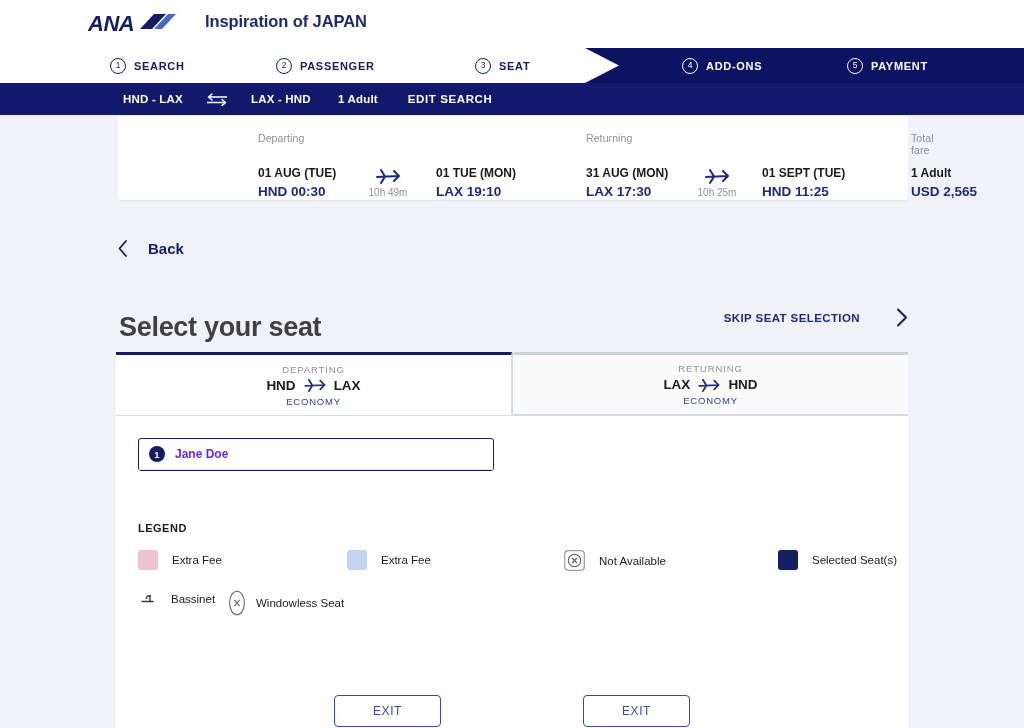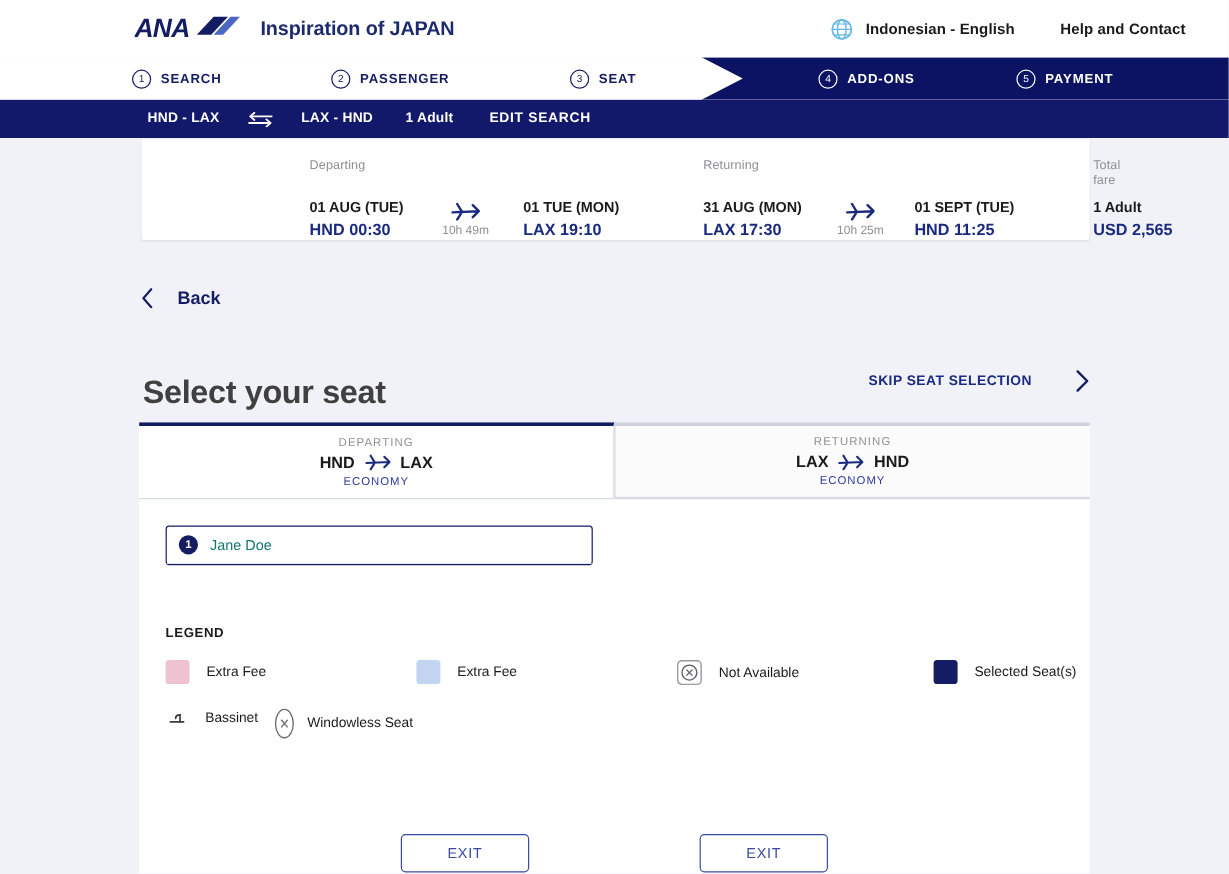--- a/index.html
+++ b/index.html
@@ -19,22 +19,22 @@
   
   .header {
     height: 48px;
     background: #ffffff;
     display: flex;
     align-items: center;
     position: relative;
   }
   .logo-wrap {
     display: flex;
-    align-items: center;
-    margin-left: 112px;
+    margin-left: 88px;
+    gap: 12px;
   }
   .ana-logo {
     display: block;
   }
   .tagline {
     margin-left: 17px;
     font-size: 16.5px;
     font-weight: bold;
     color: #1d2b6e;
     letter-spacing: -0.1px;
@@ -336,22 +336,22 @@
     color: #ffffff;
     font-size: 9.5px;
     font-weight: bold;
     display: flex;
     align-items: center;
     justify-content: center;
   }
   .pax-name {
     margin-left: 10px;
     font-size: 12px;
-    font-weight: normal;
-    color: #0f766e;
+    font-weight: bold;
+    color: #6d28d9;
   }
   .pax-body {
     display: flex;
     align-items: flex-start;
     padding: 9px 10px 10px 10px;
   }
   .seat-icon { margin-top: 2px; display: block; }
   .pax-seat-info { margin-left: 16px; }
   .seat-line1 {
     font-size: 11.5px;
@@ -427,31 +427,20 @@
 
 <div class="header">
   <div class="logo-wrap">
     <svg class="ana-logo" width="88" height="24" viewBox="0 0 88 24">
       <text x="0" y="19" font-family="Liberation Sans, sans-serif" font-size="22" font-weight="bold" font-style="italic" fill="#141c63" letter-spacing="-0.5">ANA</text>
       <polygon points="52,17 66,2 78,2 64,17" fill="#141c63"></polygon>
       <polygon points="66,17 80,2 88,2 74,17" fill="#4a67c4"></polygon>
     </svg>
     <span class="tagline">Inspiration of JAPAN</span>
   </div>
-  <div class="header-right">
-    <svg class="globe-icon" width="19" height="19" viewBox="0 0 19 19">
-      <circle cx="9.5" cy="9.5" r="8" fill="none" stroke="#63b6e8" stroke-width="1.4"></circle>
-      <ellipse cx="9.5" cy="9.5" rx="3.6" ry="8" fill="none" stroke="#63b6e8" stroke-width="1.2"></ellipse>
-      <line x1="1.5" y1="9.5" x2="17.5" y2="9.5" stroke="#63b6e8" stroke-width="1.2"></line>
-      <line x1="2.8" y1="5" x2="16.2" y2="5" stroke="#63b6e8" stroke-width="1"></line>
-      <line x1="2.8" y1="14" x2="16.2" y2="14" stroke="#63b6e8" stroke-width="1"></line>
-    </svg>
-    <span class="header-link lang">Indonesian - English</span>
-    <span class="header-link">Help and Contact</span>
-  </div>
 </div>
 
 <div class="stepper">
   <div class="stepper-dark"></div>
   <div class="stepper-notch"></div>
   <div class="steps">
     <div class="step light" id="step-1">
       <span class="step-num">1</span>
       <span class="step-label">SEARCH</span>
     </div>

